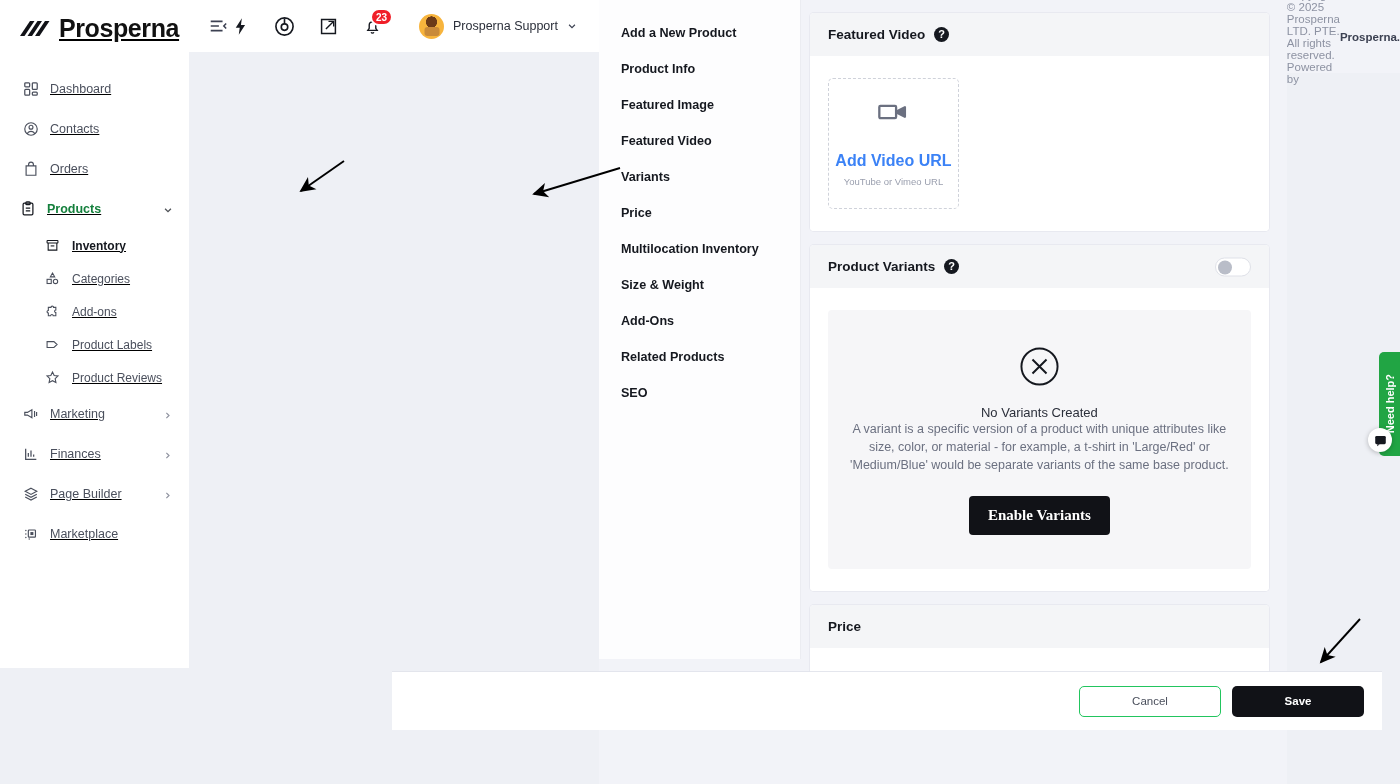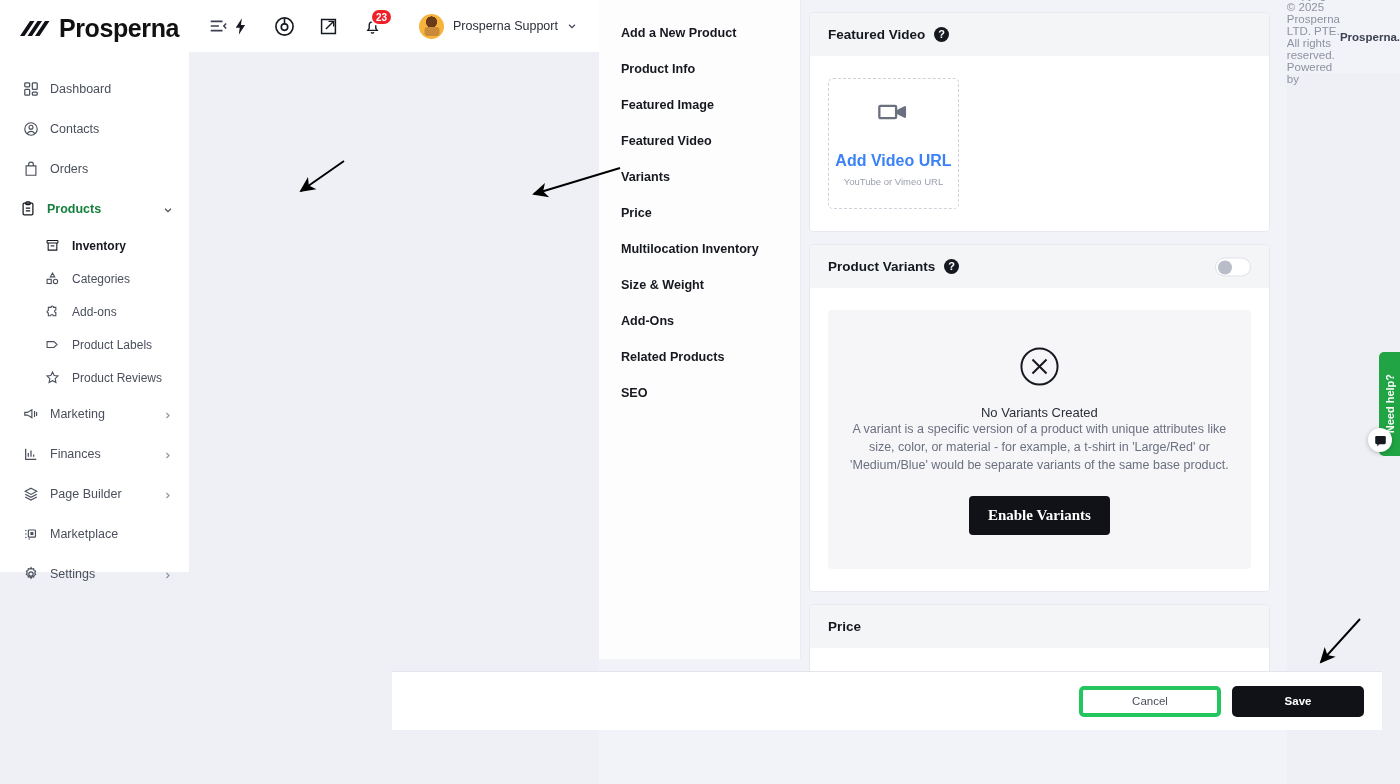--- a/index.html
+++ b/index.html
@@ -6,22 +6,22 @@
   html, body {
     width: 1400px; height: 784px;
     font-family: "Liberation Sans", sans-serif;
     background: #eef0f5;
     overflow: hidden;
   }
   .app { position: relative; width: 1400px; height: 784px; display: flex; }
 
   
   .sidebar {
-    width: 189px; height: 572px; background: #ffffff;
-    flex: 0 0 189px; padding-top: 0; position: relative; z-index: 5;
+    width: 189px; height: 668px; background: #ffffff;
+    flex: 0 0 189px; padding-top: 0; position: relative; z-index: 5; text-decoration: underline;
   }
   .brand { display: flex; align-items: center; gap: 9px; padding: 14px 0 14px 20px; }
   .brand-mark { width: 30px; height: 22px; flex: 0 0 30px; }
   .brand-text { font-size: 25px; font-weight: bold; color: #111; letter-spacing: -0.4px; }
 
   .nav { padding-top: 12px; }
   .nav-item {
     display: flex; align-items: center; gap: 11px;
     height: 40px; padding-left: 22px; padding-right: 16px;
     font-size: 12.5px; color: #4a4f5c; cursor: pointer; position: relative;
@@ -141,21 +141,21 @@
   .card-price .card-body { height: 80px; }
 
   
   .actionbar {
     position: absolute; left: 203px; right: 18px; bottom: 54px; height: 58px;
     background: #fff; display: flex; align-items: center; justify-content: flex-end;
     gap: 11px; padding-right: 18px; z-index: 6;
     box-shadow: 0 -1px 0 rgba(225,227,235,.9);
   }
   .btn-cancel {
-    width: 142px; height: 31px; border: 4px solid #22c55e; background: #fff;
+    width: 142px; height: 31px; border: 1px solid #22c55e; background: #fff;
     border-radius: 5px; font-size: 11.5px; color: #4a4f5c; cursor: pointer;
     font-family: "Liberation Sans", sans-serif;
   }
   .btn-save {
     width: 132px; height: 31px; border: none; background: #111217; color: #fff;
     border-radius: 5px; font-size: 11.5px; font-weight: bold; cursor: pointer;
     font-family: "Liberation Sans", sans-serif;
   }
 
   
@@ -354,34 +354,20 @@
               <rect x="8.3" y="6.8" width="3.4" height="3.4" fill="#4a4f5c" stroke="none"></rect>
             <circle cx="3.2" cy="5" r=".8" fill="#4a4f5c" stroke="none"></circle>
               <circle cx="3.2" cy="9" r=".8" fill="#4a4f5c" stroke="none"></circle>
             <circle cx="3.2" cy="13" r=".8" fill="#4a4f5c" stroke="none"></circle>
               <circle cx="7" cy="14.6" r=".8" fill="#4a4f5c" stroke="none"></circle>
           </svg>
         </span>
         <span class="lbl">Marketplace</span>
       </div>
 
-      <div class="nav-item">
-        <span class="ico">
-          <svg viewBox="0 0 18 18" width="16" height="16" fill="none" stroke="#4a4f5c" stroke-width="1.3">
-            <circle cx="9" cy="9" r="2.4"></circle>
-            <path d="M9 1.8l1 1.7 2-.4.4 2 1.8.9-1 1.8 1 1.8-1.8.9-.4 2-2-.4-1 1.7-1-1.7-2 .4-.4-2-1.8-.9 1-1.8-1-1.8 1.8-.9.4-2 2 .4z"></path>
-          </svg>
-        </span>
-        <span class="lbl">Settings</span>
-        <span class="chev">
-          <svg viewBox="0 0 12 12" width="9" height="9" fill="none" stroke="#6b7080" stroke-width="1.6">
-              <path d="M4.5 2.5 8 6l-3.5 3.5"></path>
-            </svg>
-        </span>
-      </div>
 
     </nav>
   </aside>
 
   <div class="mainwrap">
 
     <header class="topbar">
       <div class="burger">
         <svg viewBox="0 0 22 22" width="20" height="20" fill="none" stroke="#3c4152" stroke-width="1.9">
           <path d="M3 6h13M3 11h9M3 16h13"></path>

